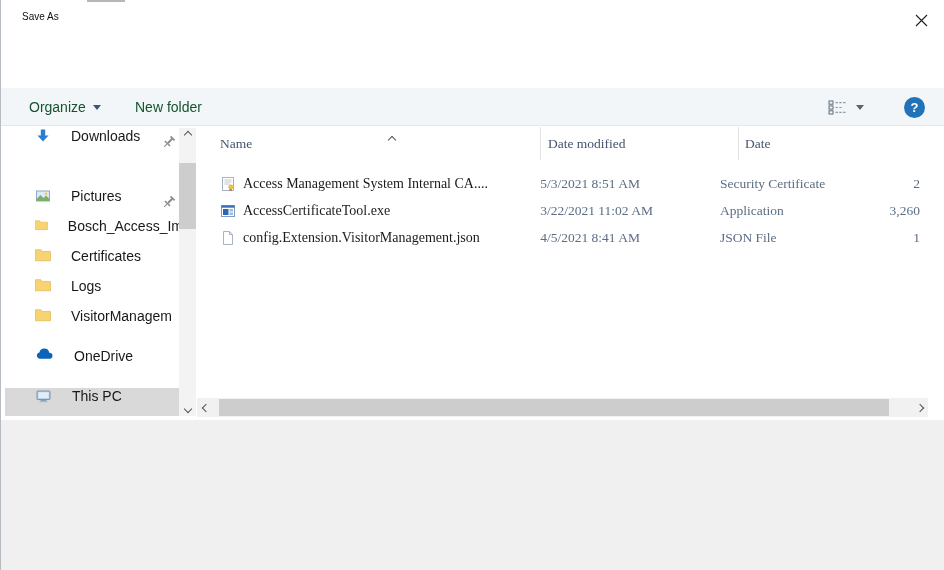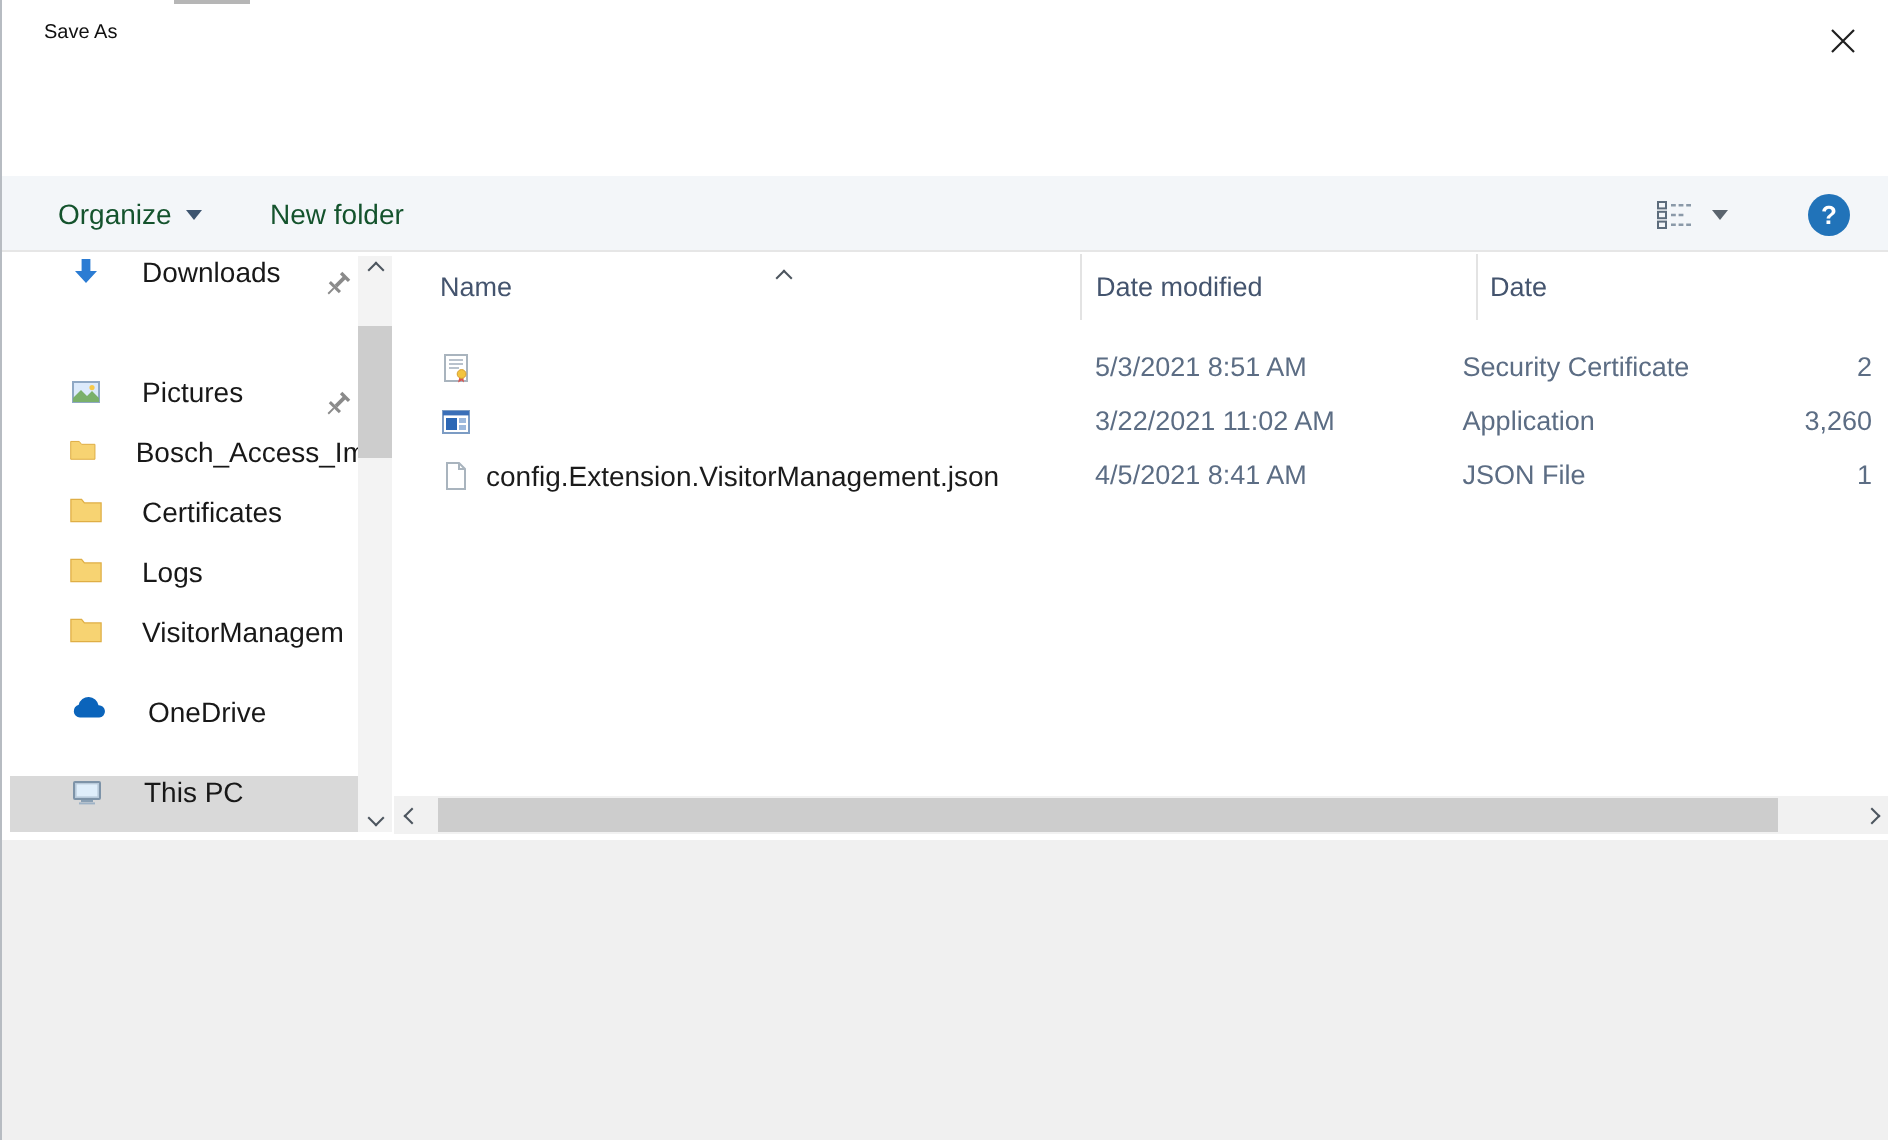--- a/index.html
+++ b/index.html
@@ -51,21 +51,21 @@
   .sidebar{position:absolute;left:0;top:0;width:178px;height:100%;}
   .srow{position:absolute;left:4px;width:178px;height:30px;display:flex;padding-left:30px;box-sizing:border-box;gap:20px;overflow:hidden;}
   .srow .lbl{font-size:14px;color:#181818;white-space:nowrap;}
   .srow.selected{background:#d9d9d9;}
   .pin{position:absolute;left:156px;top:7px;}
   .sb-scroll{position:absolute;left:178px;top:1px;width:17px;height:288px;background:#f3f3f3;}
   .sb-arrow{position:absolute;left:0;width:17px;height:14px;display:flex;align-items:center;justify-content:center;}
   .sb-thumb{position:absolute;left:0;top:35px;width:17px;height:66px;background:#cdcdcd;}
 
   
-  .flist{position:absolute;left:196px;top:0;right:0;height:100%;}
+  .flist{position:absolute;left:196px;top:0;right:16px;height:100%;font-family:Liberation Serif, serif;}
   .fhead{position:absolute;top:0;left:0;right:0;height:33px;display:flex;font-size:13.5px;color:#44546e;}
   .fhead .hc{box-sizing:border-box;display:flex;align-items:center;border-right:1px solid #e3e3e3;}
   .hc.c-name{width:344px;padding-left:23px;}
   .hc.c-date{width:198px;padding-left:7px;}
   .hc.c-type{width:150px;padding-left:8px;}
   .hc.c-size{width:71px;padding-left:6px;border-right:none;}
   .sort-caret{position:absolute;left:192px;top:2px;}
   .frows{position:absolute;top:43px;left:0;right:0;}
   .frow{display:flex;height:27px;align-items:center;}
   .frow .cell{box-sizing:border-box;white-space:nowrap;overflow:hidden;}
@@ -279,35 +279,37 @@
 
       <div class="frows">
         <div class="frow">
           <div class="cell c-name">
             <svg width="16" height="16" viewBox="0 0 16 16">
               <rect x="2.5" y="1.5" width="11" height="13" fill="#fff" stroke="#a9b4be"></rect>
               <path d="M4.5 4 h7 M4.5 6 h7 M4.5 8 h5" stroke="#b9c2cc" stroke-width="0.9"></path>
               <path d="M9.8 12.4 l-0.8 2.8 1.8-1 1.2 1 -0.4-2.8" fill="#d9534f"></path>
               <circle cx="10.8" cy="11" r="2.2" fill="#f3c43f" stroke="#d69e2e" stroke-width="0.5"></circle>
             </svg>
+            <span>Access Management System Internal CA....</span>
           </div>
           <div class="cell c-date">5/3/2021 8:51 AM</div>
           <div class="cell c-type">Security Certificate</div>
           <div class="cell c-size">2</div>
         </div>
 
         <div class="frow">
           <div class="cell c-name">
             <svg width="16" height="16" viewBox="0 0 16 16">
               <rect x="1.5" y="2.5" width="13" height="11" fill="#fff" stroke="#7c9cc4"></rect>
               <rect x="1.5" y="2.5" width="13" height="2.2" fill="#3a6fb8"></rect>
               <rect x="3" y="6" width="5.5" height="6" fill="#2b67b5"></rect>
               <rect x="9.5" y="6" width="3.5" height="2.5" fill="#9db9dd"></rect>
               <rect x="9.5" y="9.5" width="3.5" height="2.5" fill="#9db9dd"></rect>
             </svg>
+            <span>AccessCertificateTool.exe</span>
           </div>
           <div class="cell c-date">3/22/2021 11:02 AM</div>
           <div class="cell c-type">Application</div>
           <div class="cell c-size">3,260</div>
         </div>
 
         <div class="frow">
           <div class="cell c-name">
             <svg width="16" height="16" viewBox="0 0 16 16">
               <path d="M3.5 1.5 h6 L12.5 4.5 v10 h-9 z" fill="#fff" stroke="#a9b4be"></path>

